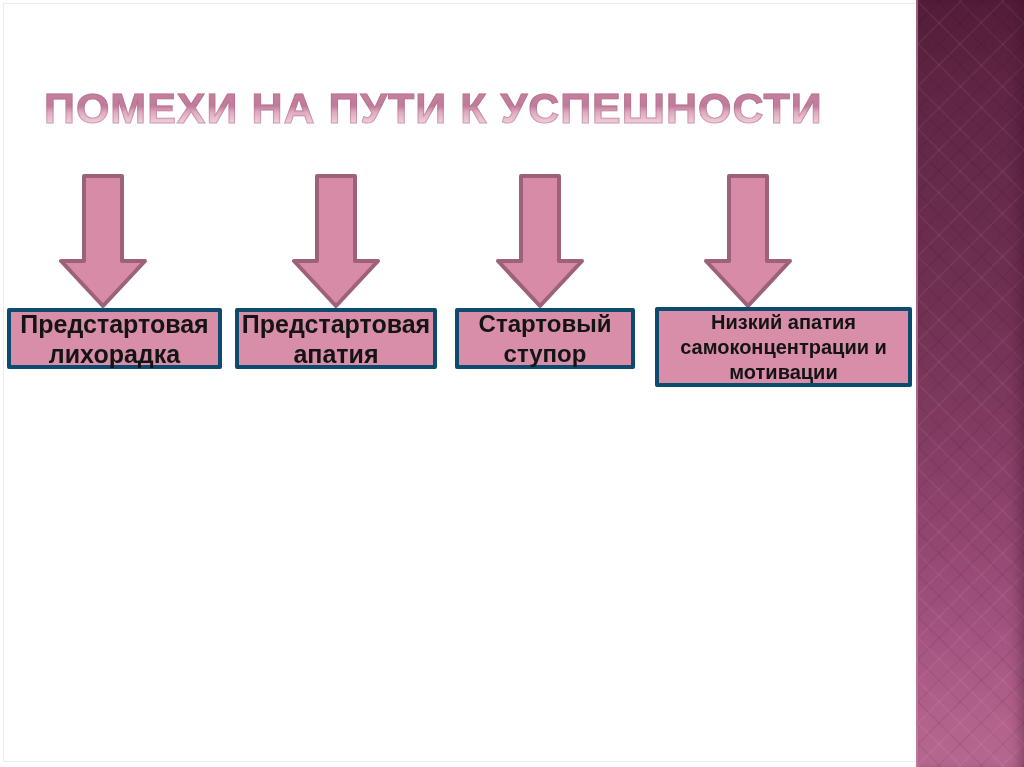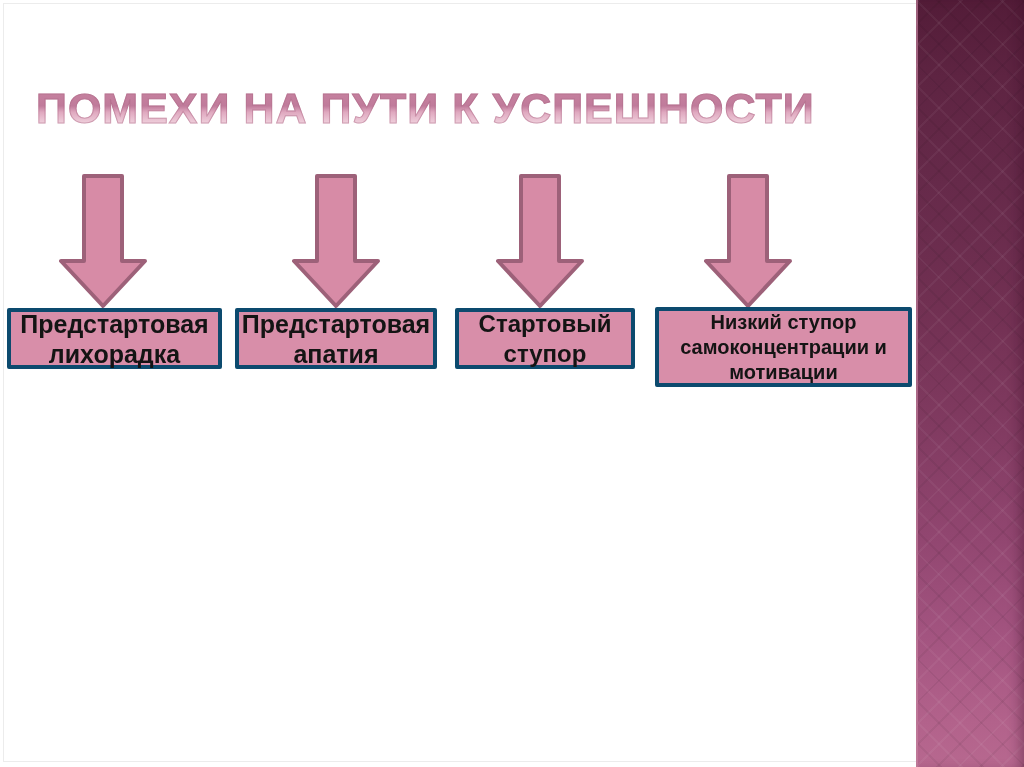--- a/index.html
+++ b/index.html
@@ -18,21 +18,21 @@
   
   .frame {
     position: absolute;
     left: 3px; top: 3px; right: 2px; bottom: 5px;
     border: 1px solid #ececec;
     pointer-events: none;
   }
   
   .title {
     position: absolute;
-    left: 36px;
+    left: 44px;
     top: 82px;
     width: 830px;
     font-size: 43px;
     line-height: 52px;
     font-weight: bold;
     letter-spacing: 1px;
     white-space: nowrap;
     background: linear-gradient(180deg,
       #dcaabf 0%,
       #c5809e 22%,
@@ -131,19 +131,19 @@
 
   <div class="box b1">Предстартовая
 лихорадка</div>
 
   <div class="box b2">Предстартовая
 апатия</div>
 
   <div class="box b3">Стартовый
 ступор</div>
 
-  <div class="box b4">Низкий ступор
+  <div class="box b4">Низкий апатия
 самоконцентрации и
 мотивации</div>
 
   <div class="stripe"></div>
 
 </div>
 
 </body></html>

